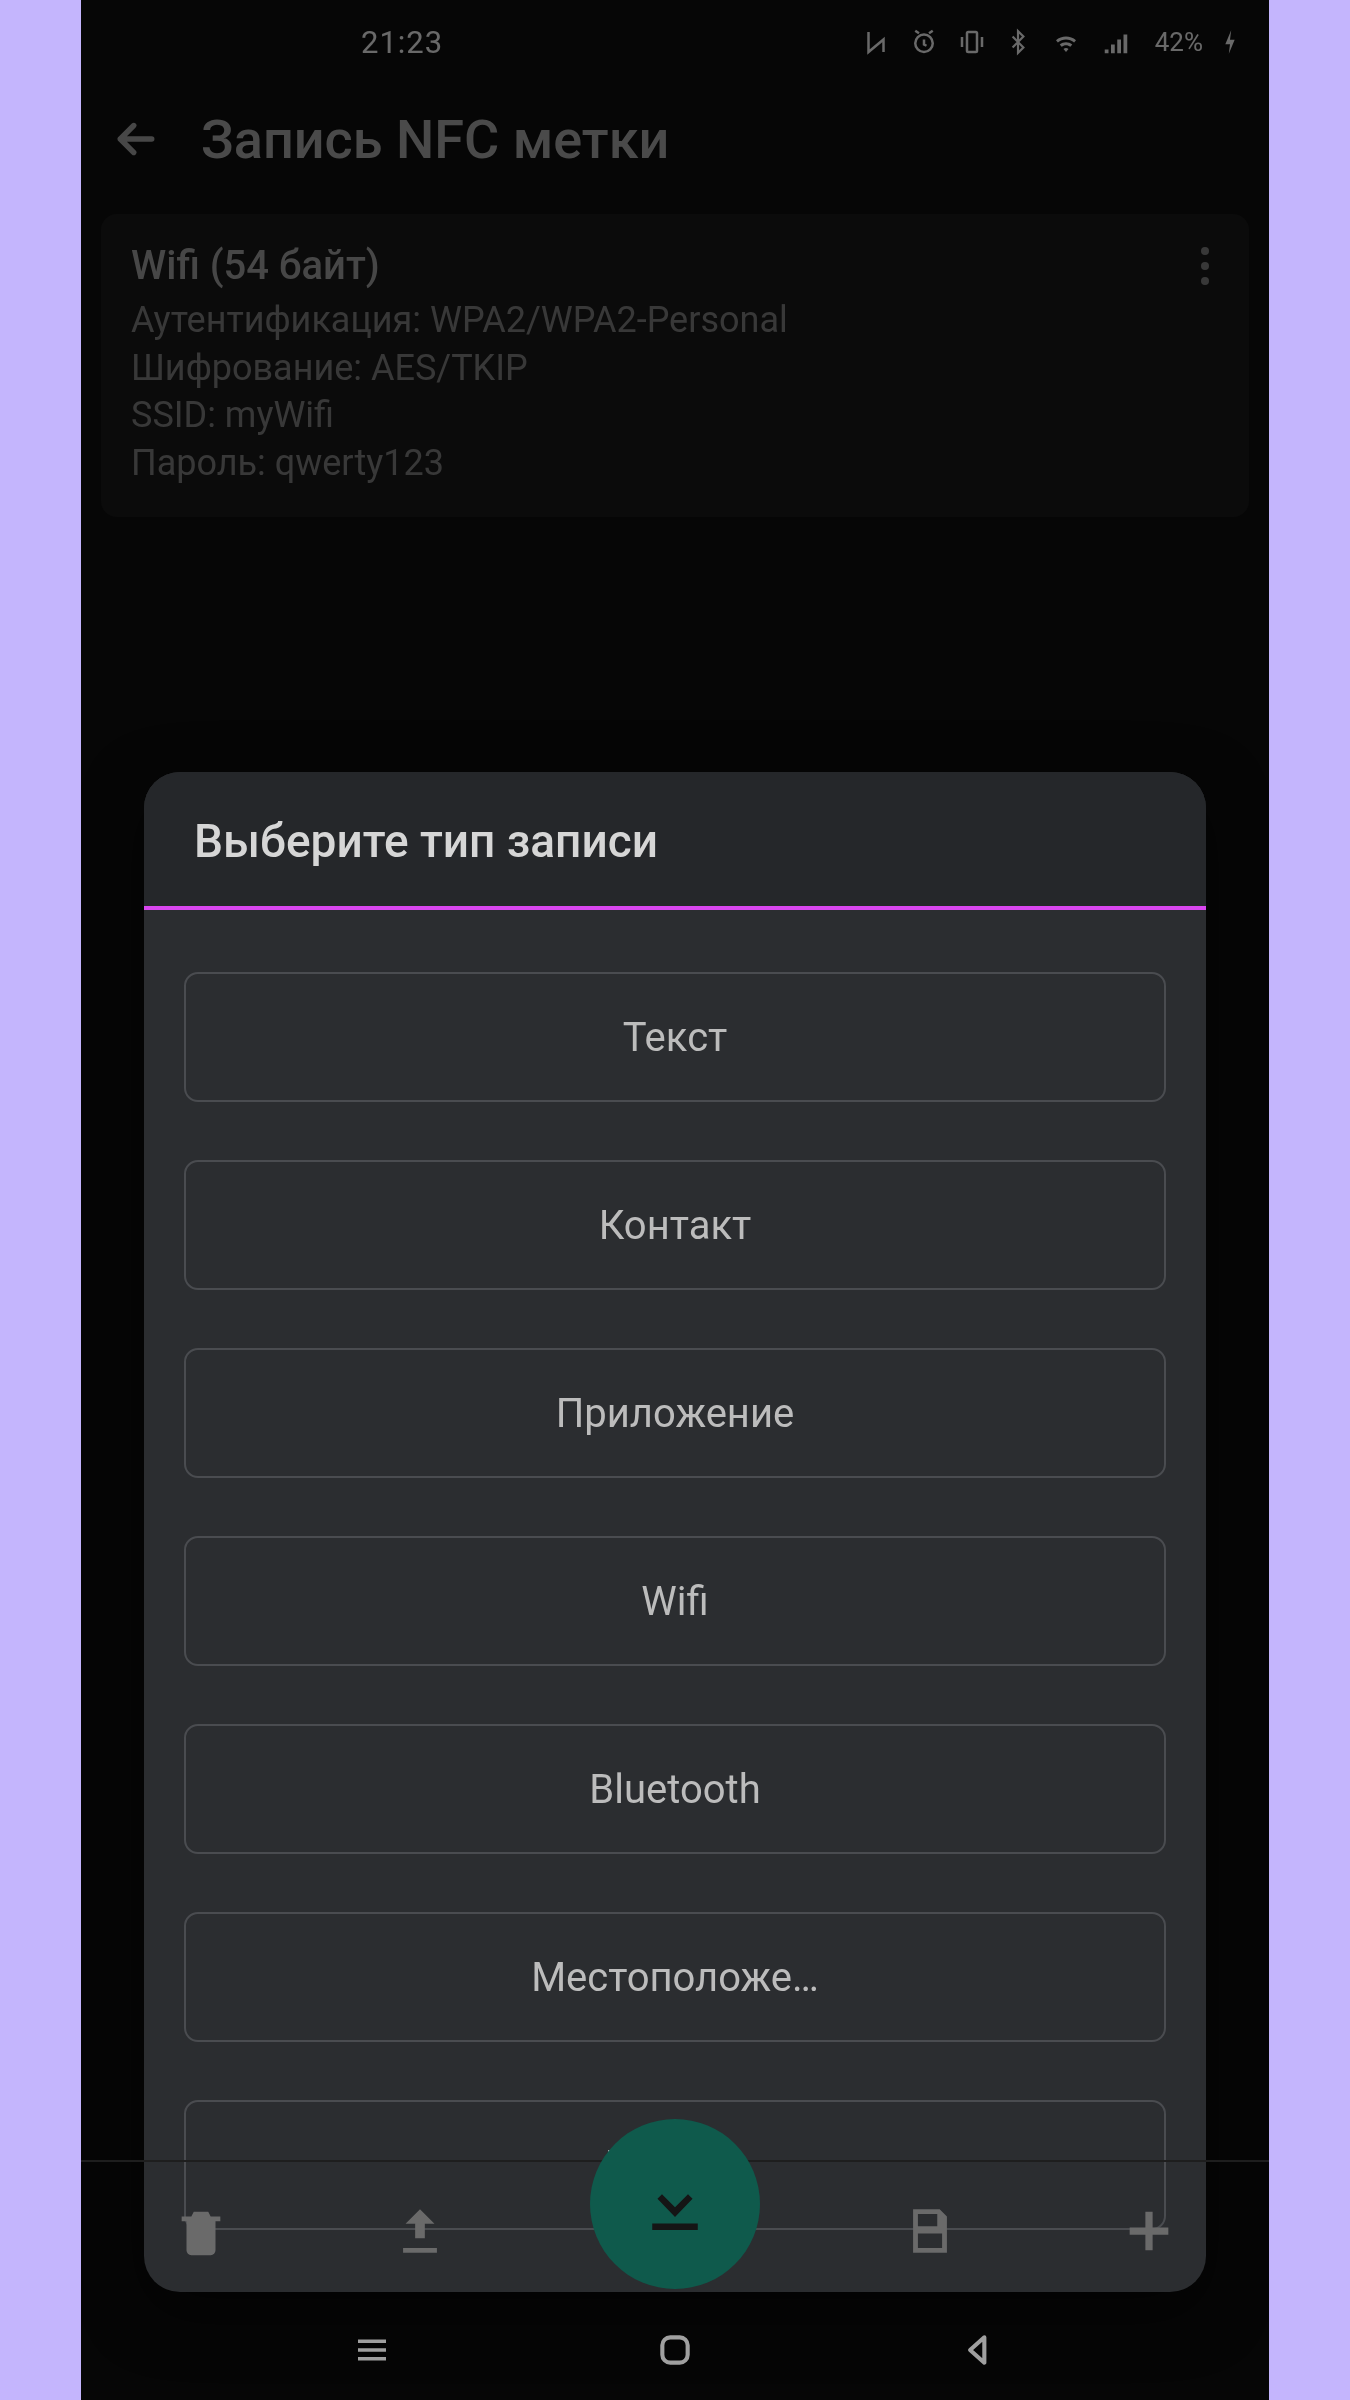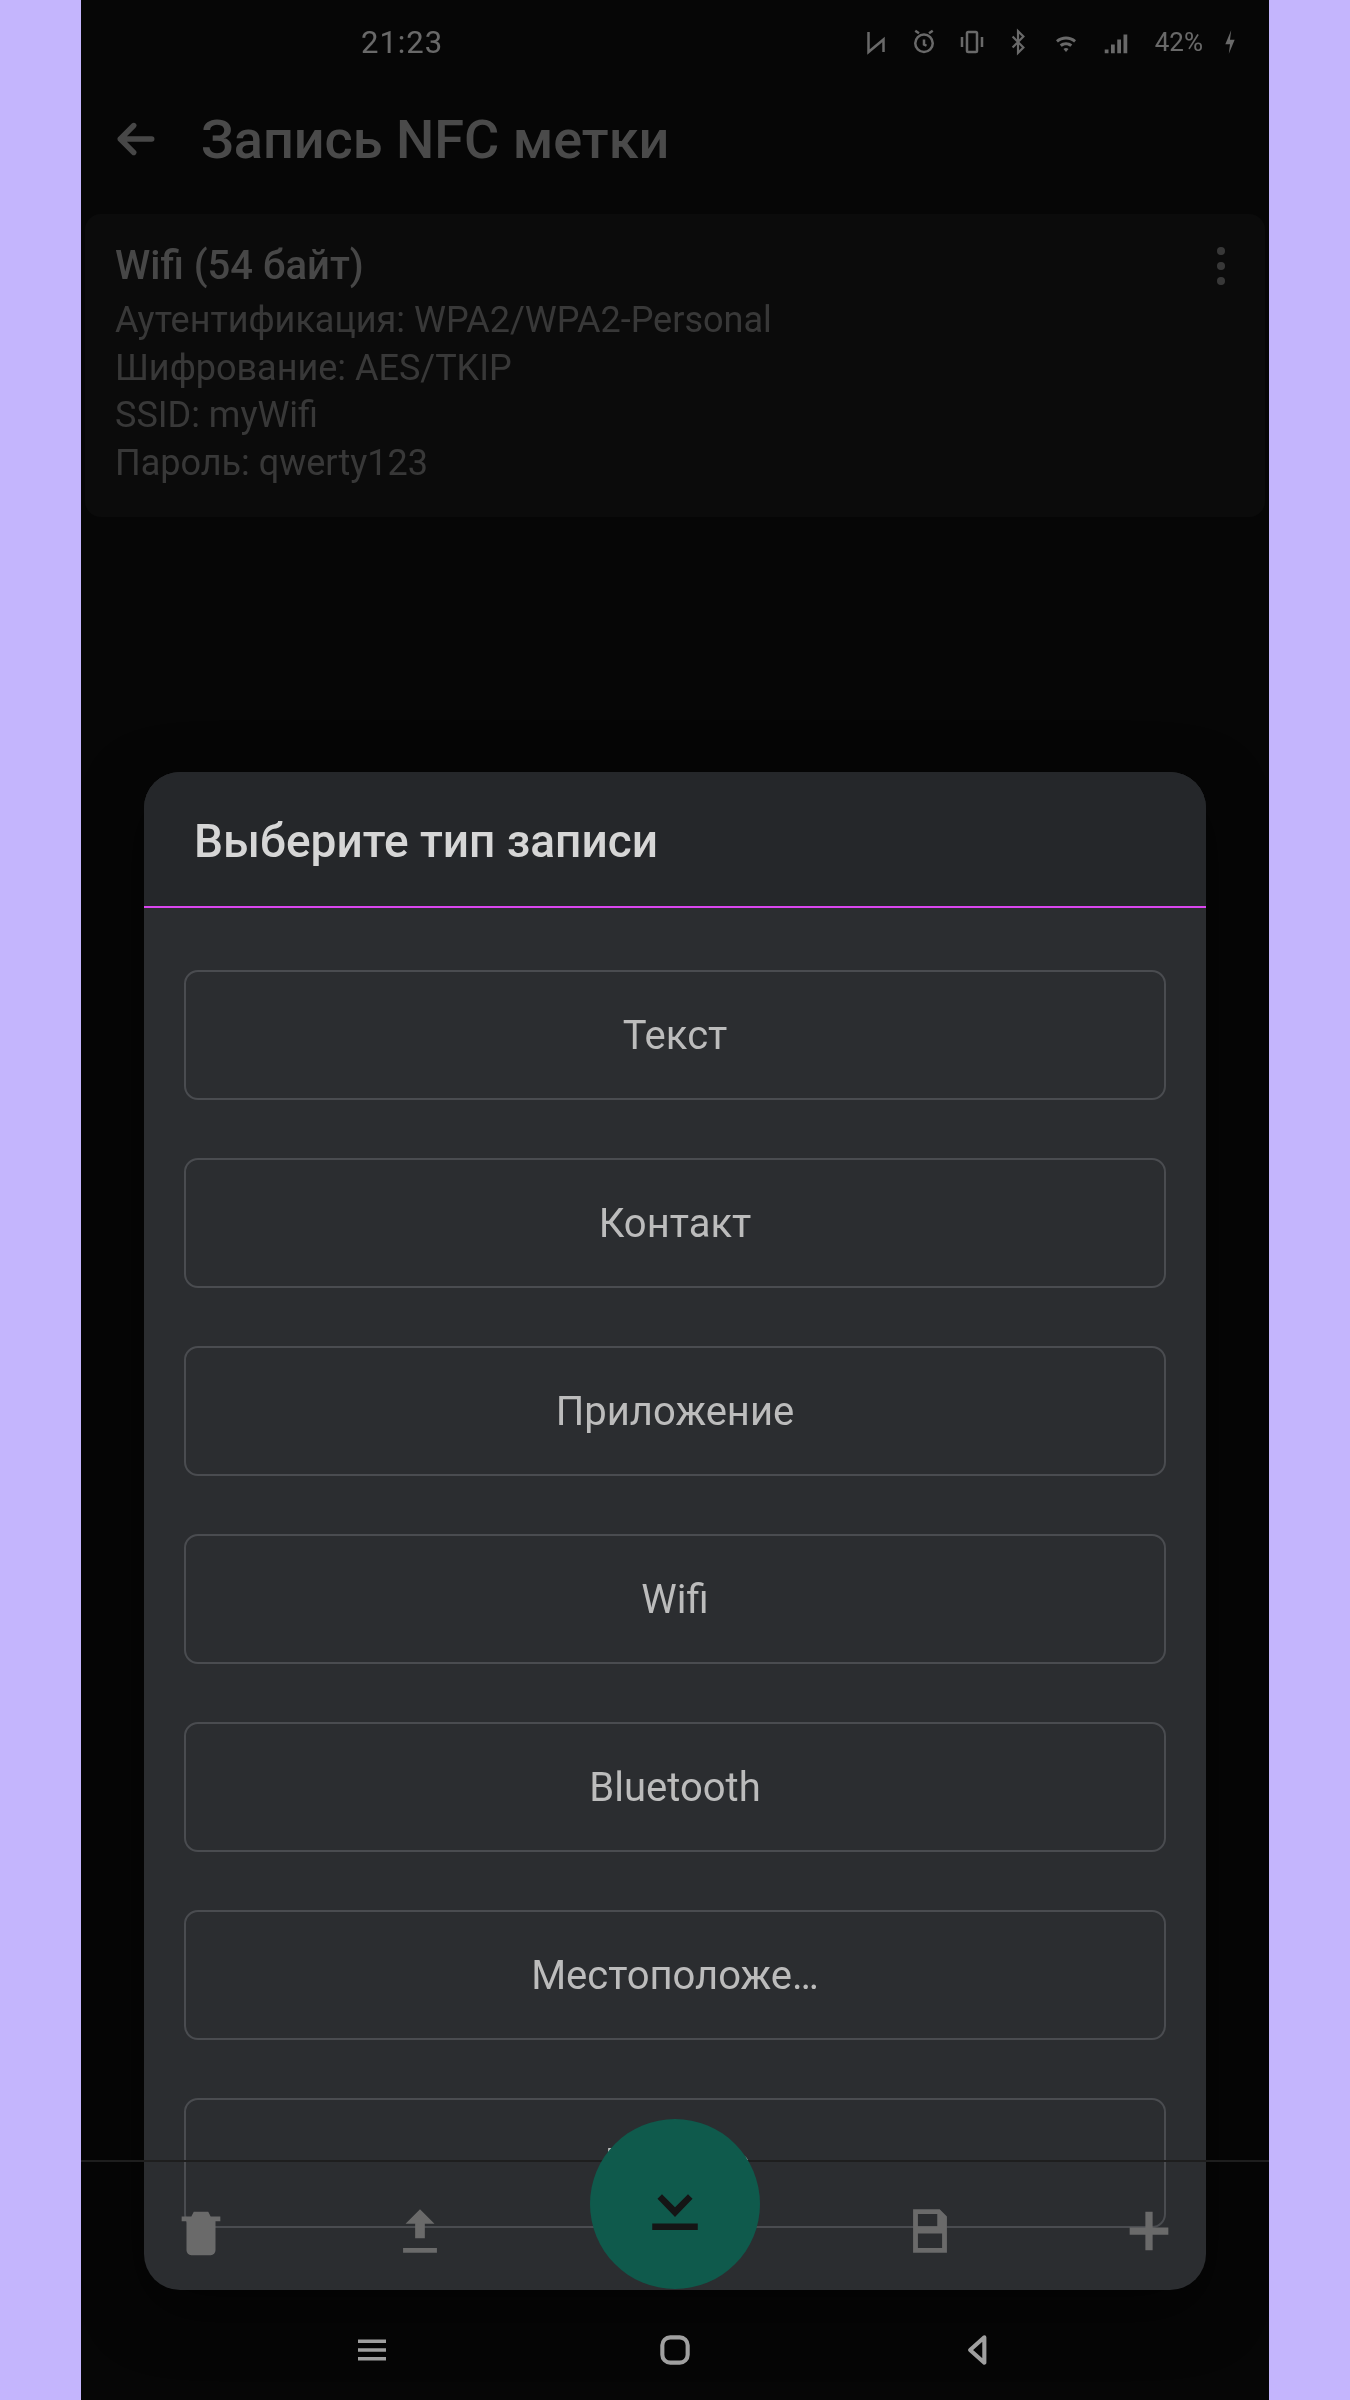--- a/index.html
+++ b/index.html
@@ -72,21 +72,21 @@
     color: #9e9e9e;
   }
   .app-title {
     color: #a5a5a5;
     font-size: 54px;
     font-weight: 500;
   }
 
   
   .content {
-    padding: 20px 4px;
+    padding: 20px 20px;
   }
   .card {
     background: #1a1a1a;
     border-radius: 16px;
     padding: 28px 30px 30px 30px;
     position: relative;
     margin-bottom: 22px;
   }
   .card-title {
     color: #9e9e9e;
@@ -125,21 +125,21 @@
     left: 50%;
     transform: translateX(-50%);
     width: 1062px;
     background: #2b2d30;
     border-radius: 36px;
     overflow: hidden;
     box-shadow: 0 20px 60px rgba(0,0,0,0.5);
   }
   .dialog-header {
     padding: 42px 50px 38px 50px;
-    border-bottom: 2px solid #d946ef;
+    border-bottom: 4px solid #d946ef;
     background: #25272a;
   }
   .dialog-title {
     color: #d6d6d6;
     font-size: 46px;
     font-weight: 500;
   }
   .dialog-body {
     padding: 62px 40px 62px 40px;
     display: grid;

